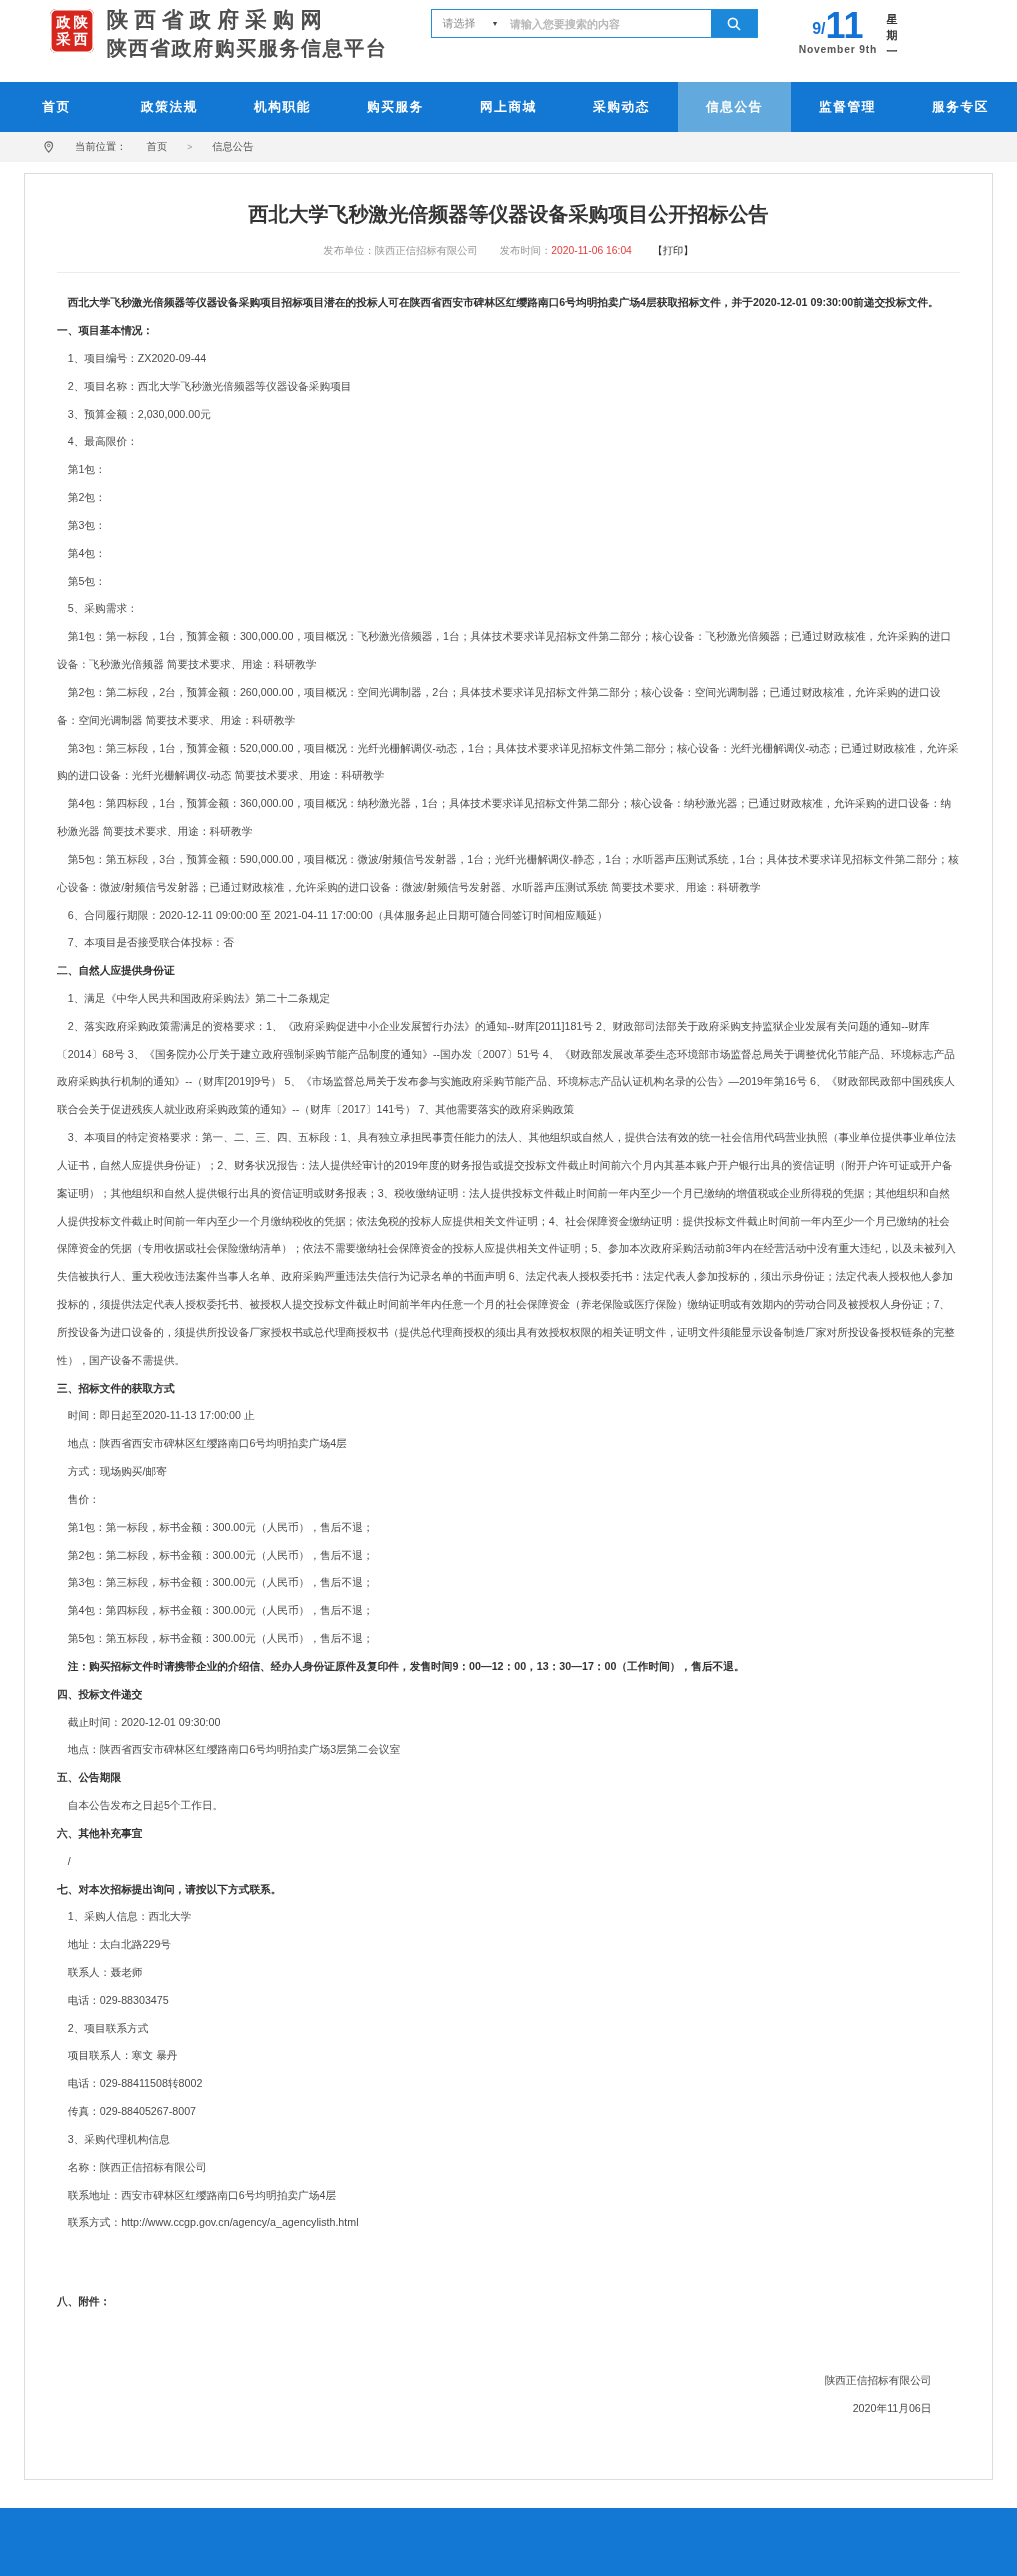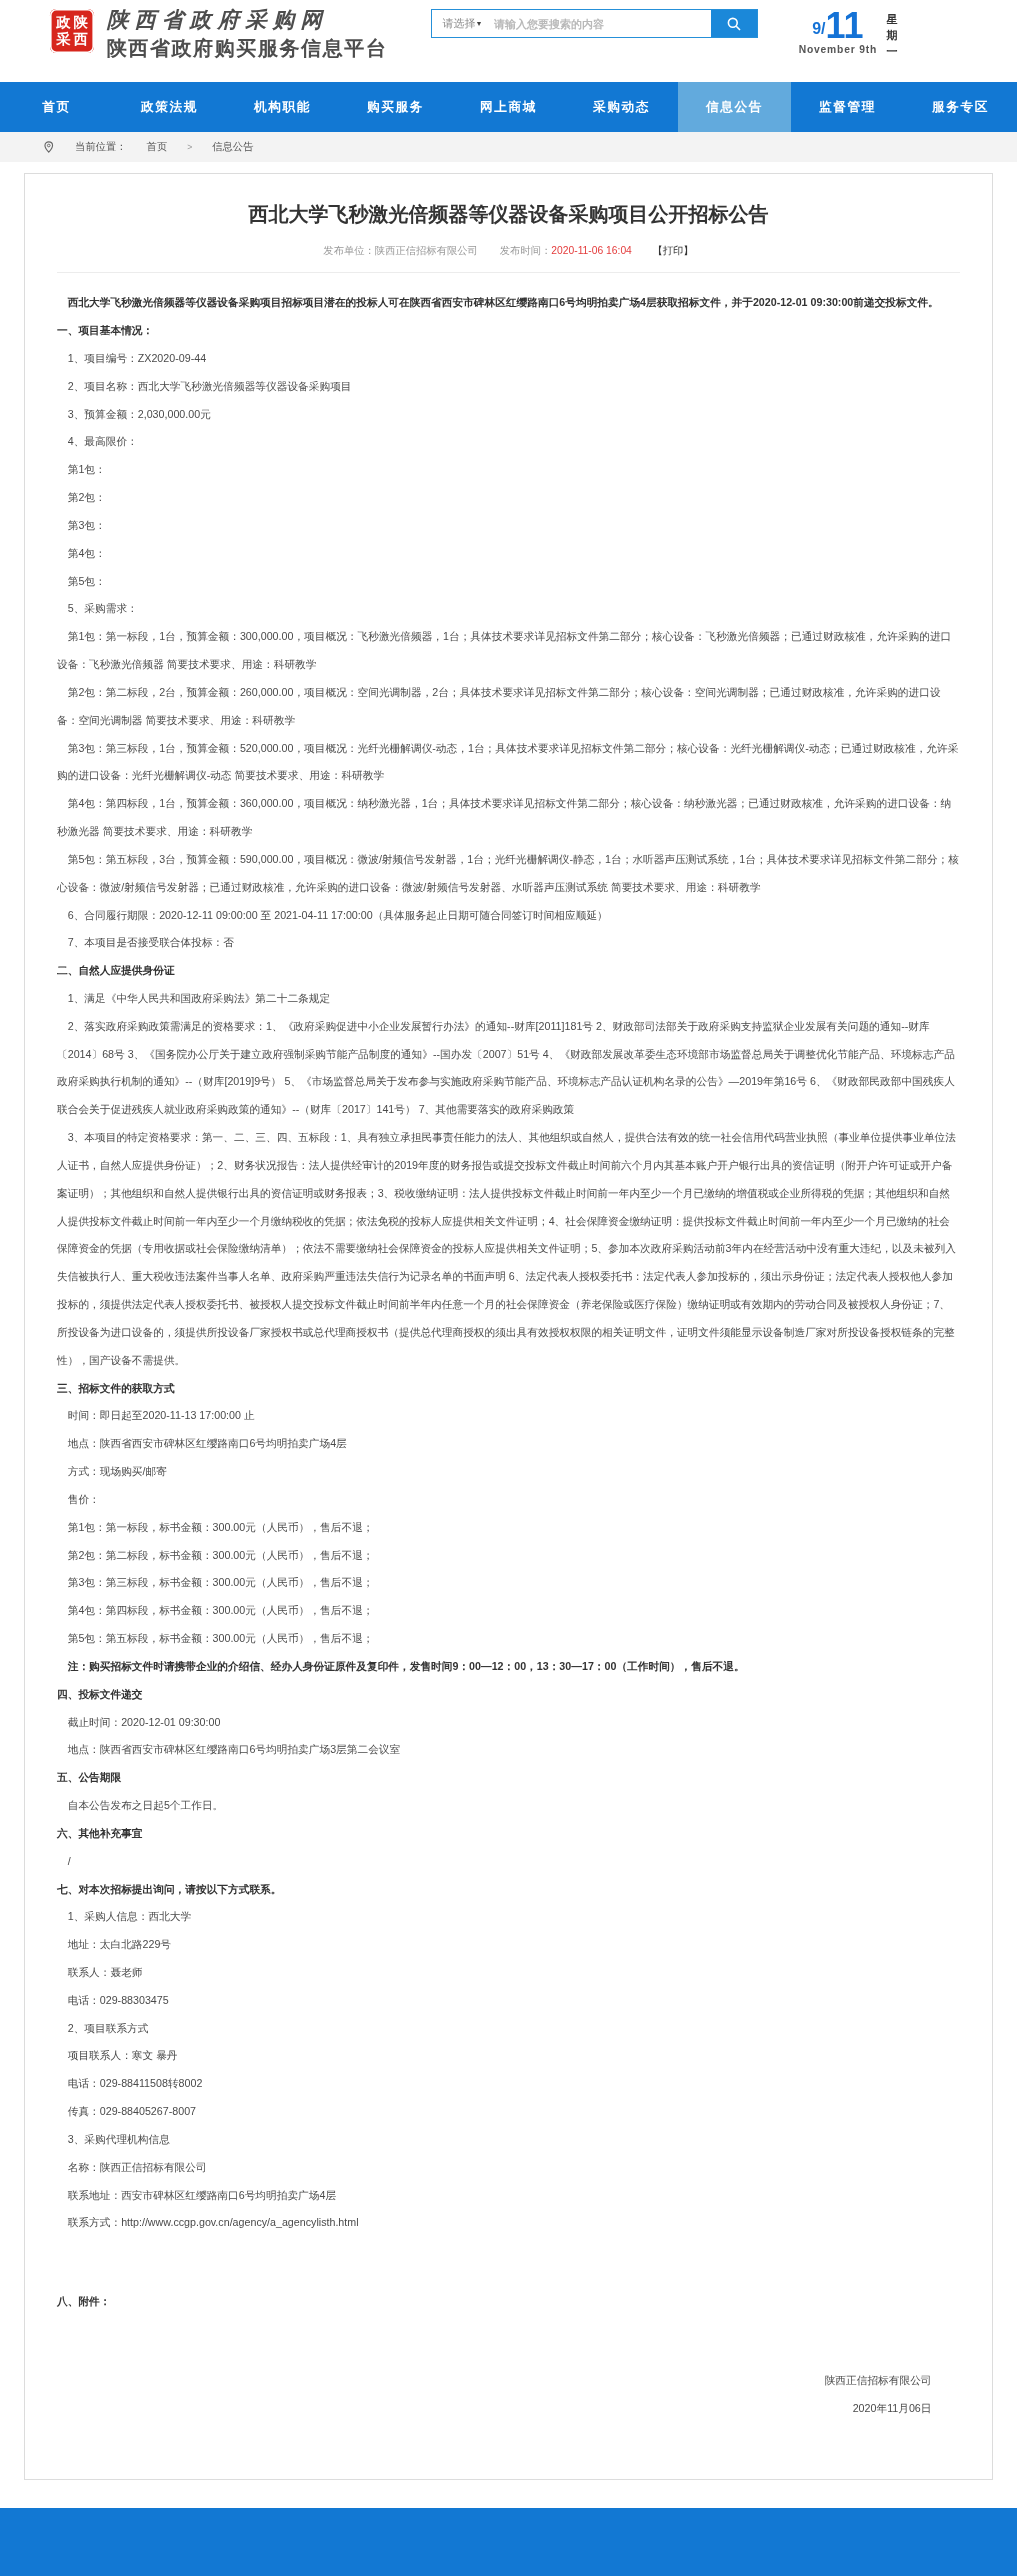--- a/index.html
+++ b/index.html
@@ -20,27 +20,27 @@
   
   .header{height:82px;display:flex;align-items:flex-start;padding:8.7px 16px 0 50px;}
   .logo-seal{
     width:44px;height:44px;background:var(--logo_red);border-radius:6.3px;
     box-shadow:inset 0 0 0 1.6px #fff, inset 0 0 0 3.2px var(--logo_red);
     display:grid;grid-template-columns:1fr 1fr;place-items:center;
     padding:4.8px;flex:none;
   }
   .logo-seal span{color:#fff;font-weight:bold;font-size:14.3px;line-height:1;}
   .titles{margin-left:12.7px;}
-  .site-title{font-size:21.4px;font-weight:bold;color:#4d4d4d;letter-spacing:6.3px;line-height:1.1;font-style:italic;}
+  .site-title{font-size:21.4px;font-weight:bold;color:#4d4d4d;letter-spacing:6.3px;line-height:1.1;}
   .site-subtitle{font-size:20px;font-weight:bold;color:#4d4d4d;letter-spacing:1.6px;margin-top:3.2px;}
   .search-box{
     display:flex;align-items:stretch;border:1.6px solid #2590d9;height:29px;width:327px;
     margin-left:43px;margin-top:0.8px;background:#fff;
   }
-  .search-select{display:flex;align-items:center;padding:0 9.5px 0 11px;font-size:11px;color:#8a8a8a;cursor:pointer;flex:none;text-align:right;}
+  .search-select{display:flex;align-items:center;gap:16px;padding:0 9.5px 0 11px;font-size:11px;color:#8a8a8a;cursor:pointer;flex:none;text-align:right;}
   .search-select .caret{font-size:7.1px;color:#444;}
   .search-input{border:none;outline:none;flex:1;font-size:11px;color:#333;min-width:0;font-weight:bold;}
   .search-input::placeholder{color:#b9b9b9;}
   .search-btn{width:46px;border:none;background:#1b88d9;display:flex;align-items:center;justify-content:center;cursor:pointer;flex:none;}
   .date-block{margin-left:auto;margin-right:101px;display:flex;gap:9.5px;margin-top:2.4px;}
   .date-main{text-align:center;}
   .date-top{display:flex;align-items:flex-end;justify-content:center;color:#1472d6;font-weight:bold;}
   .date-top .frac{font-size:16px;padding-bottom:4px;}
   .date-top .day{font-size:36px;line-height:.85;}
   .date-sub{font-size:10.3px;font-weight:bold;color:#555;margin-top:2.4px;letter-spacing:0.8px;white-space:nowrap;}

